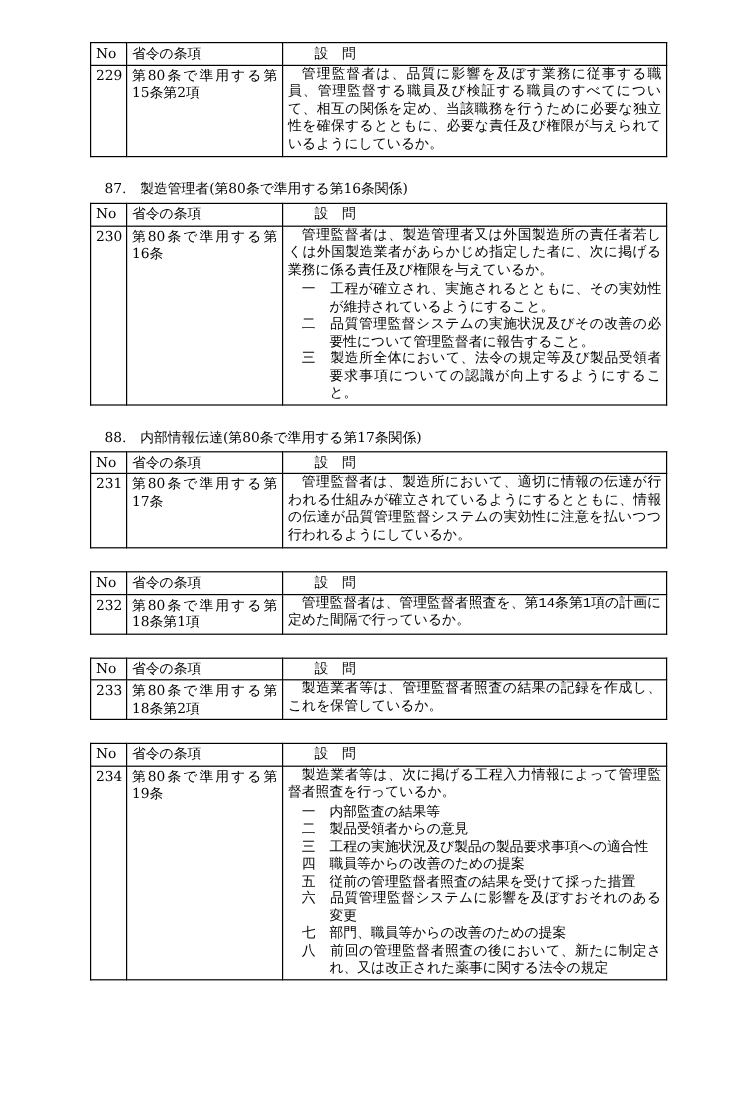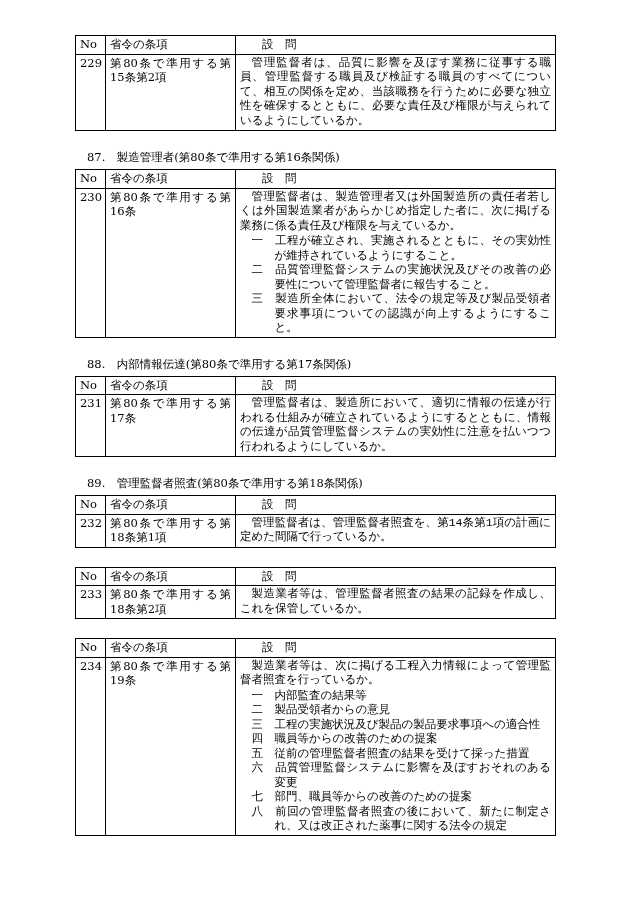--- a/index.html
+++ b/index.html
@@ -109,21 +109,20 @@
         </tr>
         <tr>
           <td class="no-cell">231</td>
           <td class="prov-cell">第80条で準用する第17条</td>
           <td class="q-cell">
             <div class="para">管理監督者は、製造所において、適切に情報の伝達が行われる仕組みが確立されているようにするとともに、情報の伝達が品質管理監督システムの実効性に注意を払いつつ行われるようにしているか。</div>
           </td>
         </tr>
       </tbody>
     </table>
-    <div class="heading">89.　管理監督者照査(第80条で準用する第18条関係)</div>
     <table class="qtable">
       <colgroup>
         <col class="col-no">
         <col class="col-prov">
         <col class="col-q">
       </colgroup>
       <tbody>
         <tr>
           <td class="hcell">No</td>
           <td class="hcell">省令の条項</td>

